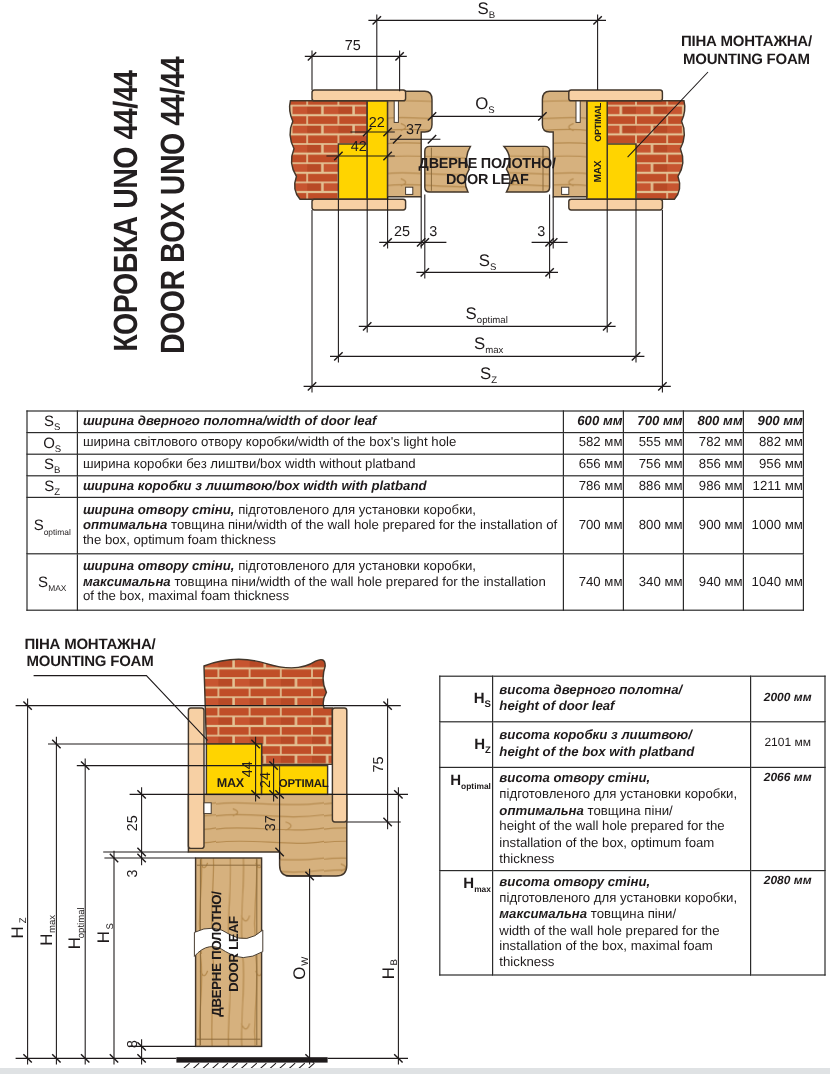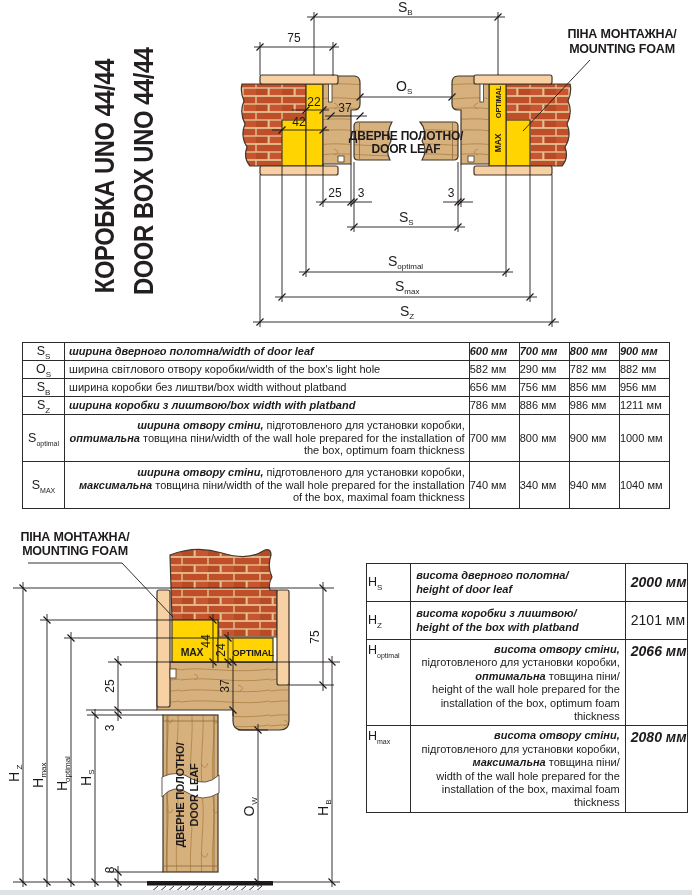--- a/index.html
+++ b/index.html
@@ -17,33 +17,33 @@
   .tk{stroke:#1e1a1b;stroke-width:1.2;fill:none;}
   text{fill:#1e1a1b;font-family:"Liberation Sans",sans-serif;}
   .dt{font-size:12px;}
   .dtm{font-size:14px;}
   .dsub{font-size:8px;}
   .cond{font-weight:bold;letter-spacing:-0.2px;}
   
   table{border-collapse:collapse;table-layout:fixed;position:absolute;background:#fff;}
   td{border:1px solid #2b2b2b;vertical-align:middle;}
   .b{font-weight:bold;font-style:italic;}
-  .pre{white-space:pre-line;text-align:right;}
+  .pre{white-space:pre-line;}
   .t1{left:22px;top:342px;width:648px;font-size:11px;line-height:1.18;}
   .t1 td{padding:1px 4px;}
   .t1 .lab{text-align:center;font-size:12.5px;padding:0 1px;}
-  .t1 .val{text-align:left;white-space:nowrap;padding:1px 0;}
+  .t1 .val{text-align:right;white-space:nowrap;padding:1px 0;}
   .t1 tr.sh td{height:15px;}
   .t1 tr.tall td{height:44px;}
   sub{font-size:8px;line-height:0;}
   .subsm{font-size:7px;line-height:0;}
   .t2{left:366px;top:563px;width:322px;font-size:11px;line-height:1.22;}
   .t2 td{padding:2px 5px;}
-  .t2 .lab{text-align:left;font-size:12.5px;padding:2px 1px;}
-  .t2 .val{text-align:center;white-space:nowrap;font-size:14px;}
+  .t2 .lab{text-align:right;font-size:12.5px;padding:2px 1px;font-weight:bold;}
+  .t2 .val{text-align:center;white-space:nowrap;font-size:10px;}
   .t2 tr.sh td{height:33px;}
   .t2 tr.tall td{vertical-align:top;padding-top:3px;}
   .t2 .line{display:block;}
   .bottom-strip{position:absolute;left:0;bottom:0;width:692px;height:5px;background:#dfe2e4;}
 </style>
 </head>
 <body>
 
 <div id="page">
 
@@ -155,21 +155,21 @@
       <td class="b">ширина дверного полотна/width of door leaf</td>
       <td class="val b">600 мм</td>
       <td class="val b">700 мм</td>
       <td class="val b">800 мм</td>
       <td class="val b">900 мм</td>
     </tr>
     <tr class="sh">
       <td class="lab"><span>O</span><sub>S</sub></td>
       <td>ширина світлового отвору коробки/width of the box's light hole</td>
       <td class="val">582 мм</td>
-      <td class="val">290 мм</td>
+      <td class="val">555 мм</td>
       <td class="val">782 мм</td>
       <td class="val">882 мм</td>
     </tr>
     <tr class="sh">
       <td class="lab"><span>S</span><sub>B</sub></td>
       <td>ширина коробки без лиштви/box width without platband</td>
       <td class="val">656 мм</td>
       <td class="val">756 мм</td>
       <td class="val">856 мм</td>
       <td class="val">956 мм</td>

